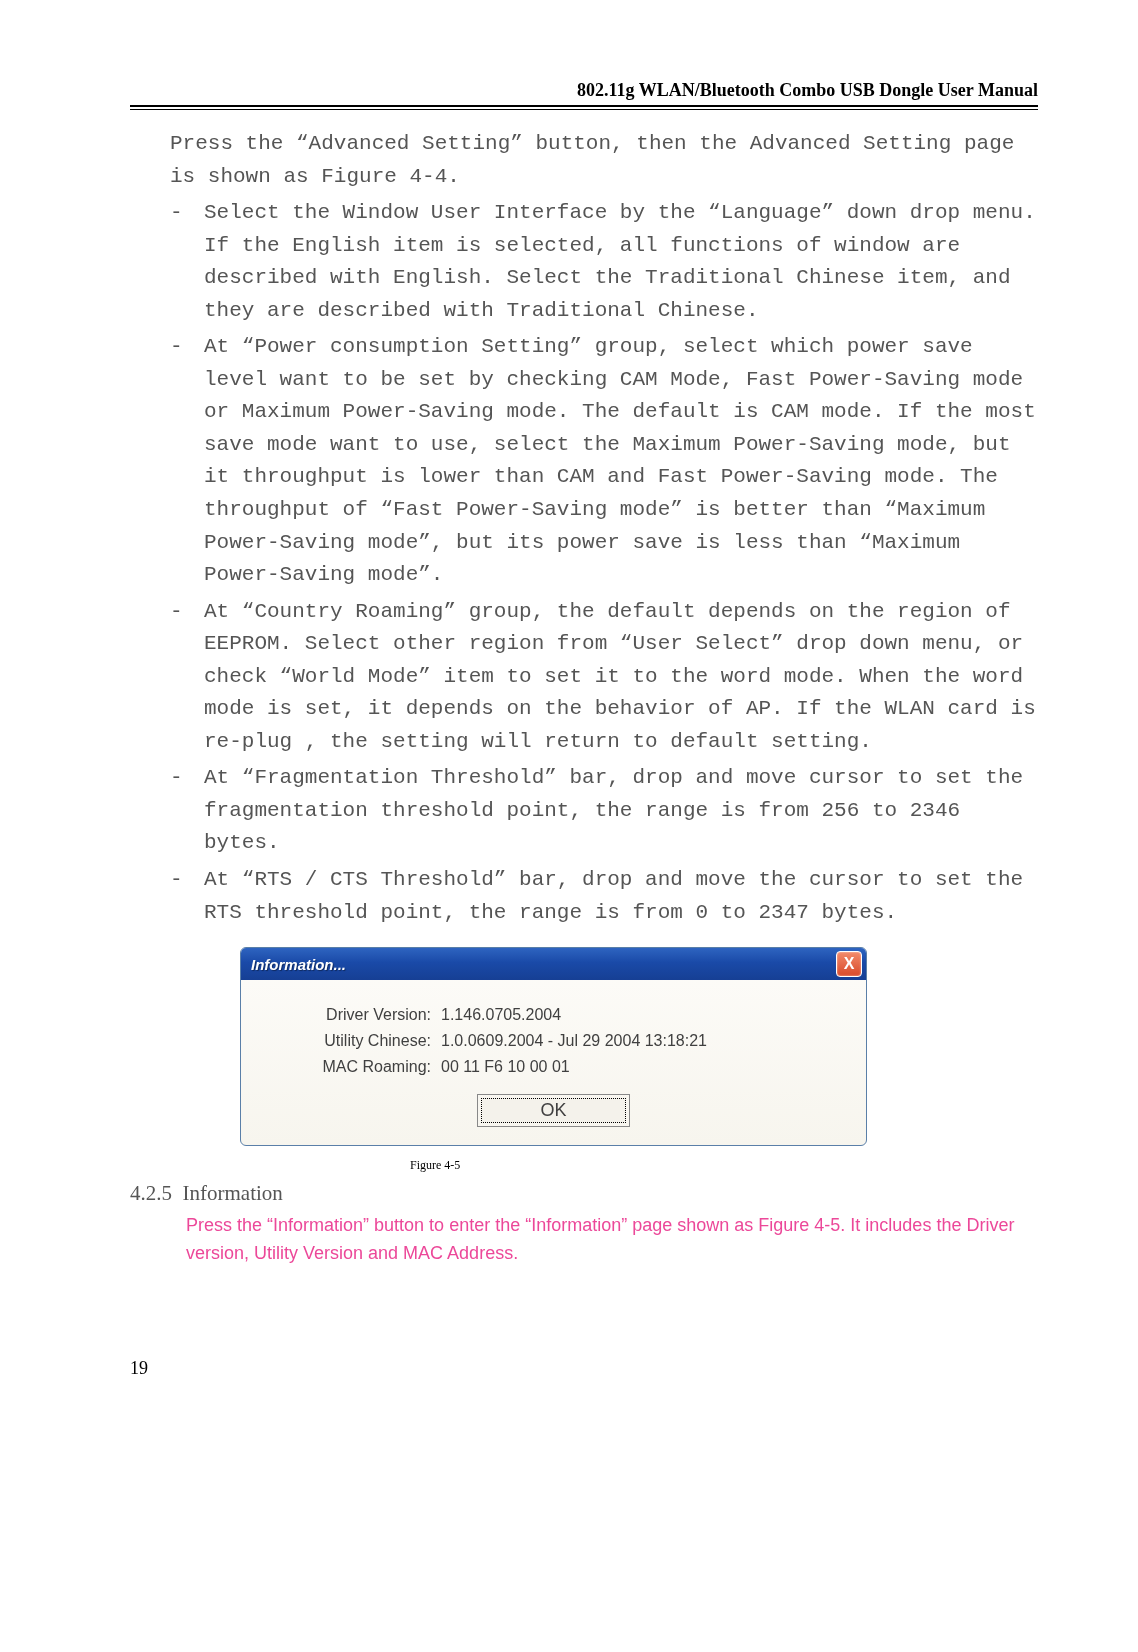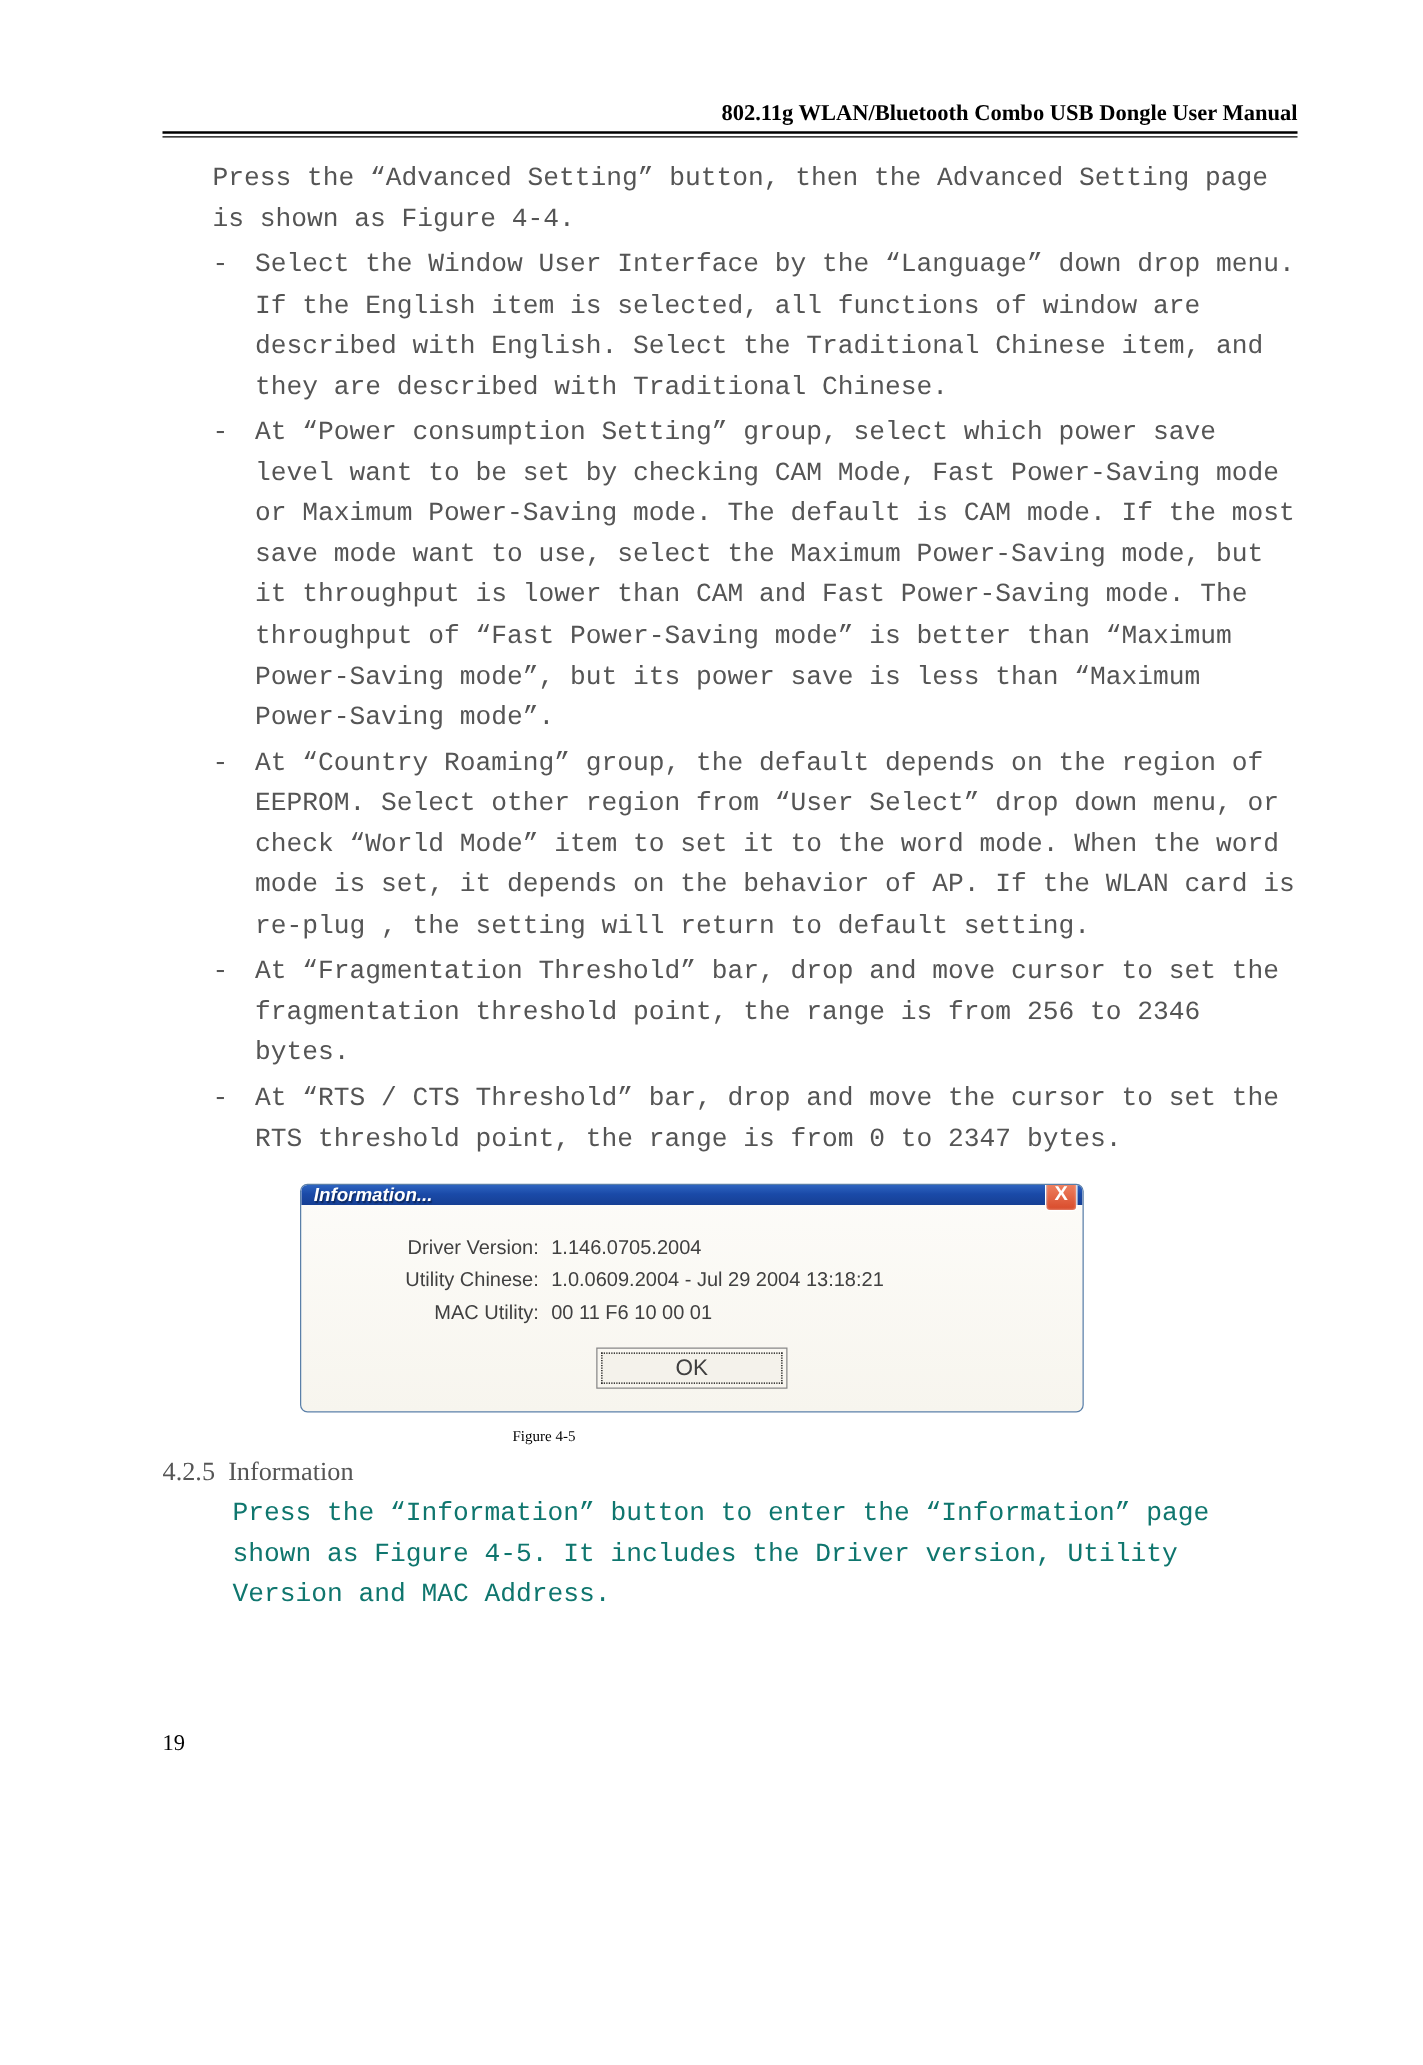--- a/index.html
+++ b/index.html
@@ -59,21 +59,21 @@
     margin: 18px 0 10px 110px;
   }
   .dialog {
     width: 625px;
     border: 1px solid #5a7fa8;
     background: linear-gradient(to bottom, #fdfcf9, #f7f5ee);
     border-radius: 6px;
     overflow: hidden;
   }
   .titlebar {
-    height: 16px;
+    height: 32px;
     background: linear-gradient(to bottom, #2e64c0 0%, #1a4aa8 45%, #163f94 100%);
     display: flex;
     align-items: center;
     justify-content: space-between;
     padding: 0 4px 0 10px;
   }
   .titlebar-text {
     font-family: "Trebuchet MS", Tahoma, sans-serif;
     font-weight: bold;
     font-size: 15px;
@@ -142,23 +142,23 @@
     margin-top: 12px;
     margin-bottom: 8px;
   }
   .section-heading {
     font-family: Georgia, "Times New Roman", serif;
     font-size: 21px;
     color: #555555;
     margin: 6px 0 6px 0;
   }
   .section-body {
-    font-family: Liberation Mono, monospace;
-    font-size: 21px;
-    color: #0f766e;
+    font-family: Liberation Sans, sans-serif;
+    font-size: 18px;
+    color: #ec4899;
     line-height: 1.55;
     margin-left: 56px;
   }
   .pagenum {
     font-family: "Times New Roman", serif;
     font-size: 18px;
     margin-top: 90px;
   }
 </style>
 </head>
@@ -192,21 +192,21 @@
 
         <div class="info-row">
           <div class="info-label">Driver Version:</div>
           <div class="info-val">1.146.0705.2004</div>
         </div>
         <div class="info-row">
           <div class="info-label">Utility Chinese:</div>
           <div class="info-val">1.0.0609.2004 - Jul 29 2004 13:18:21</div>
         </div>
         <div class="info-row">
-          <div class="info-label">MAC Utility:</div>
+          <div class="info-label">MAC Roaming:</div>
           <div class="info-val">00 11 F6 10 00 01</div>
         </div>
 
         <div class="ok-wrap">
           <span class="ok-btn">OK</span>
         </div>
       </div>
     </div>
   </div>
 

